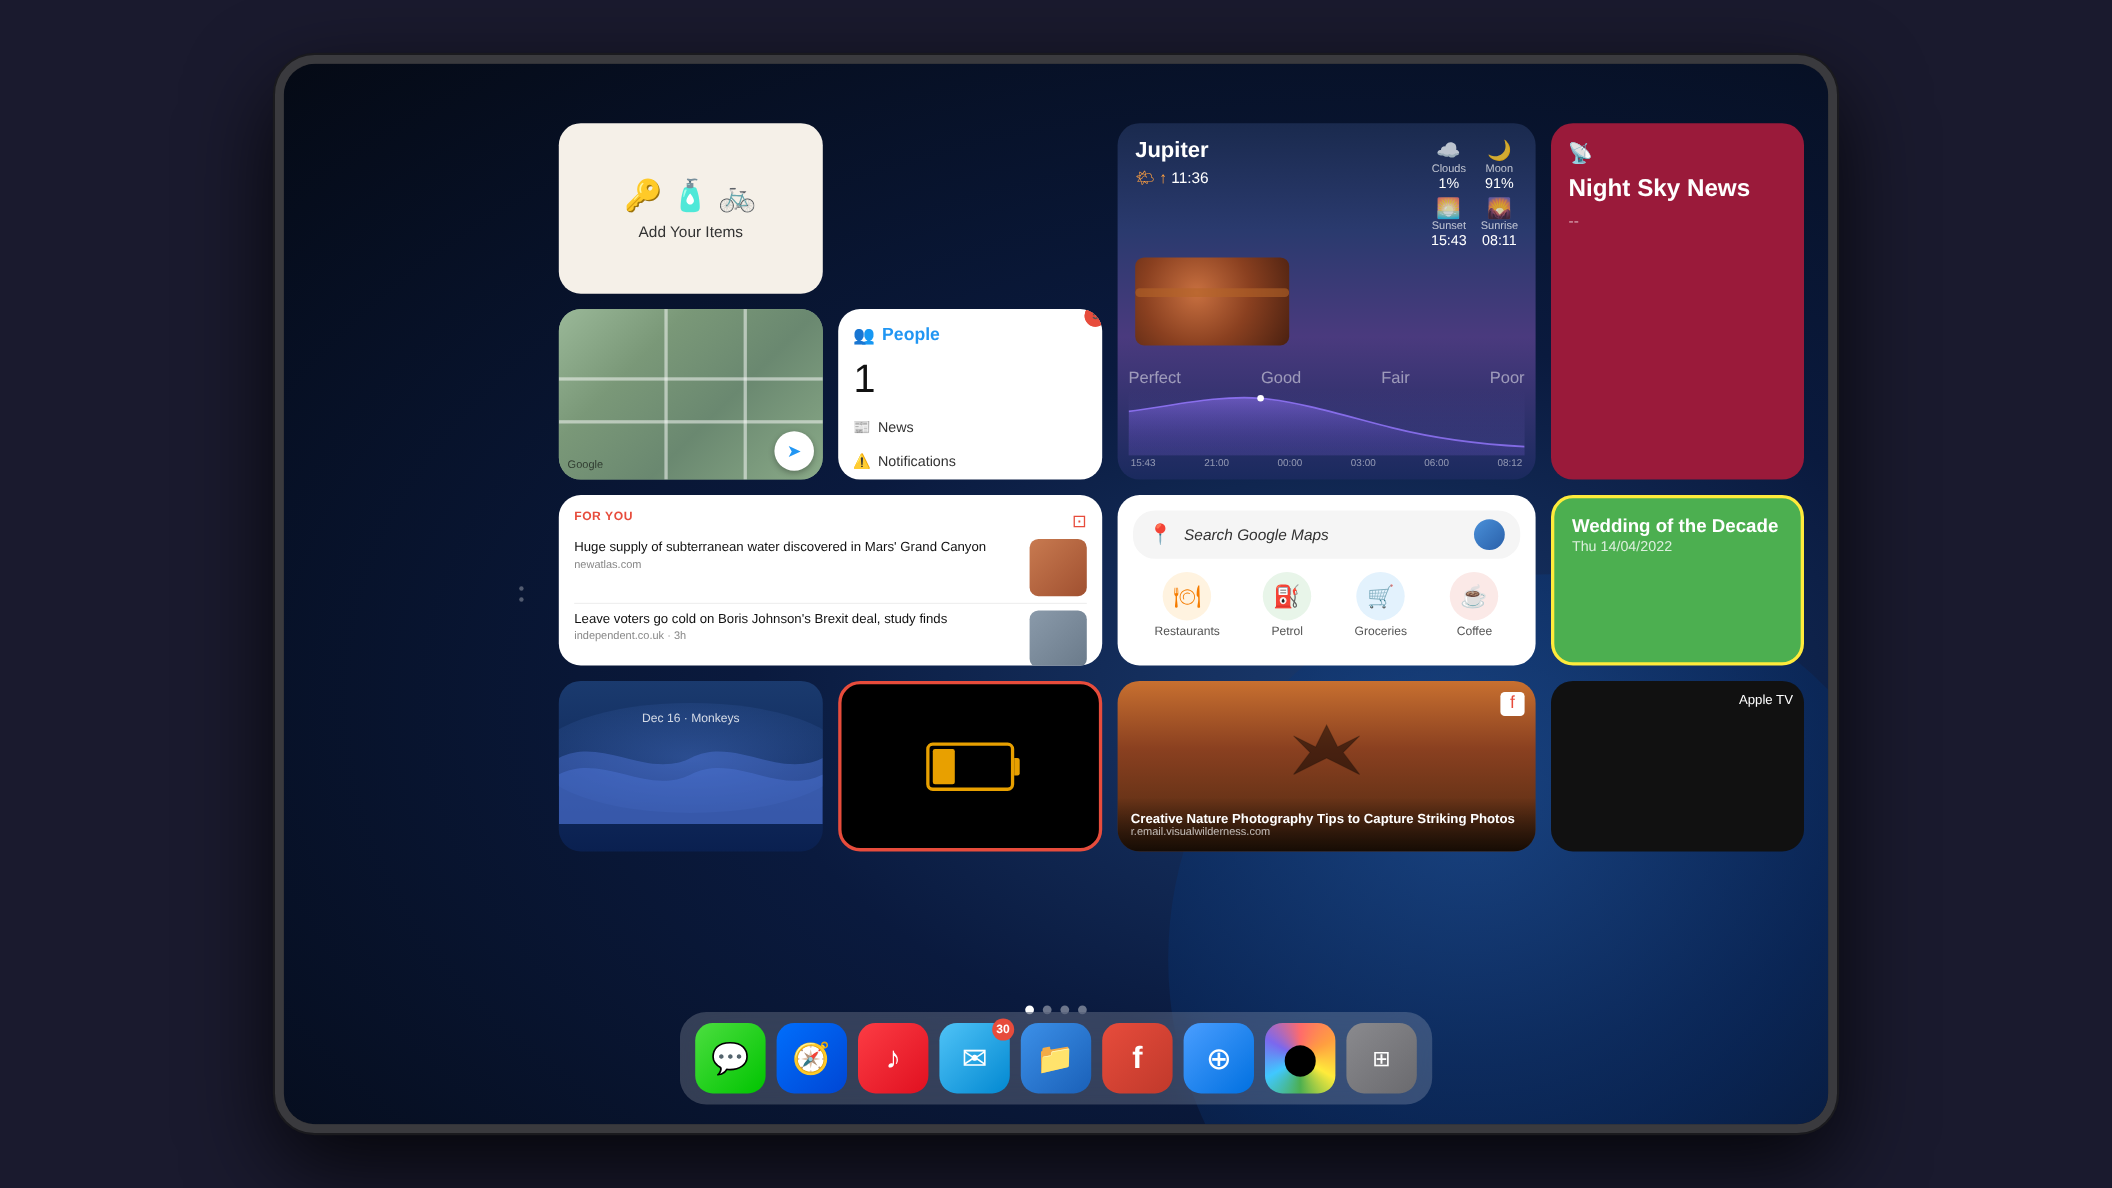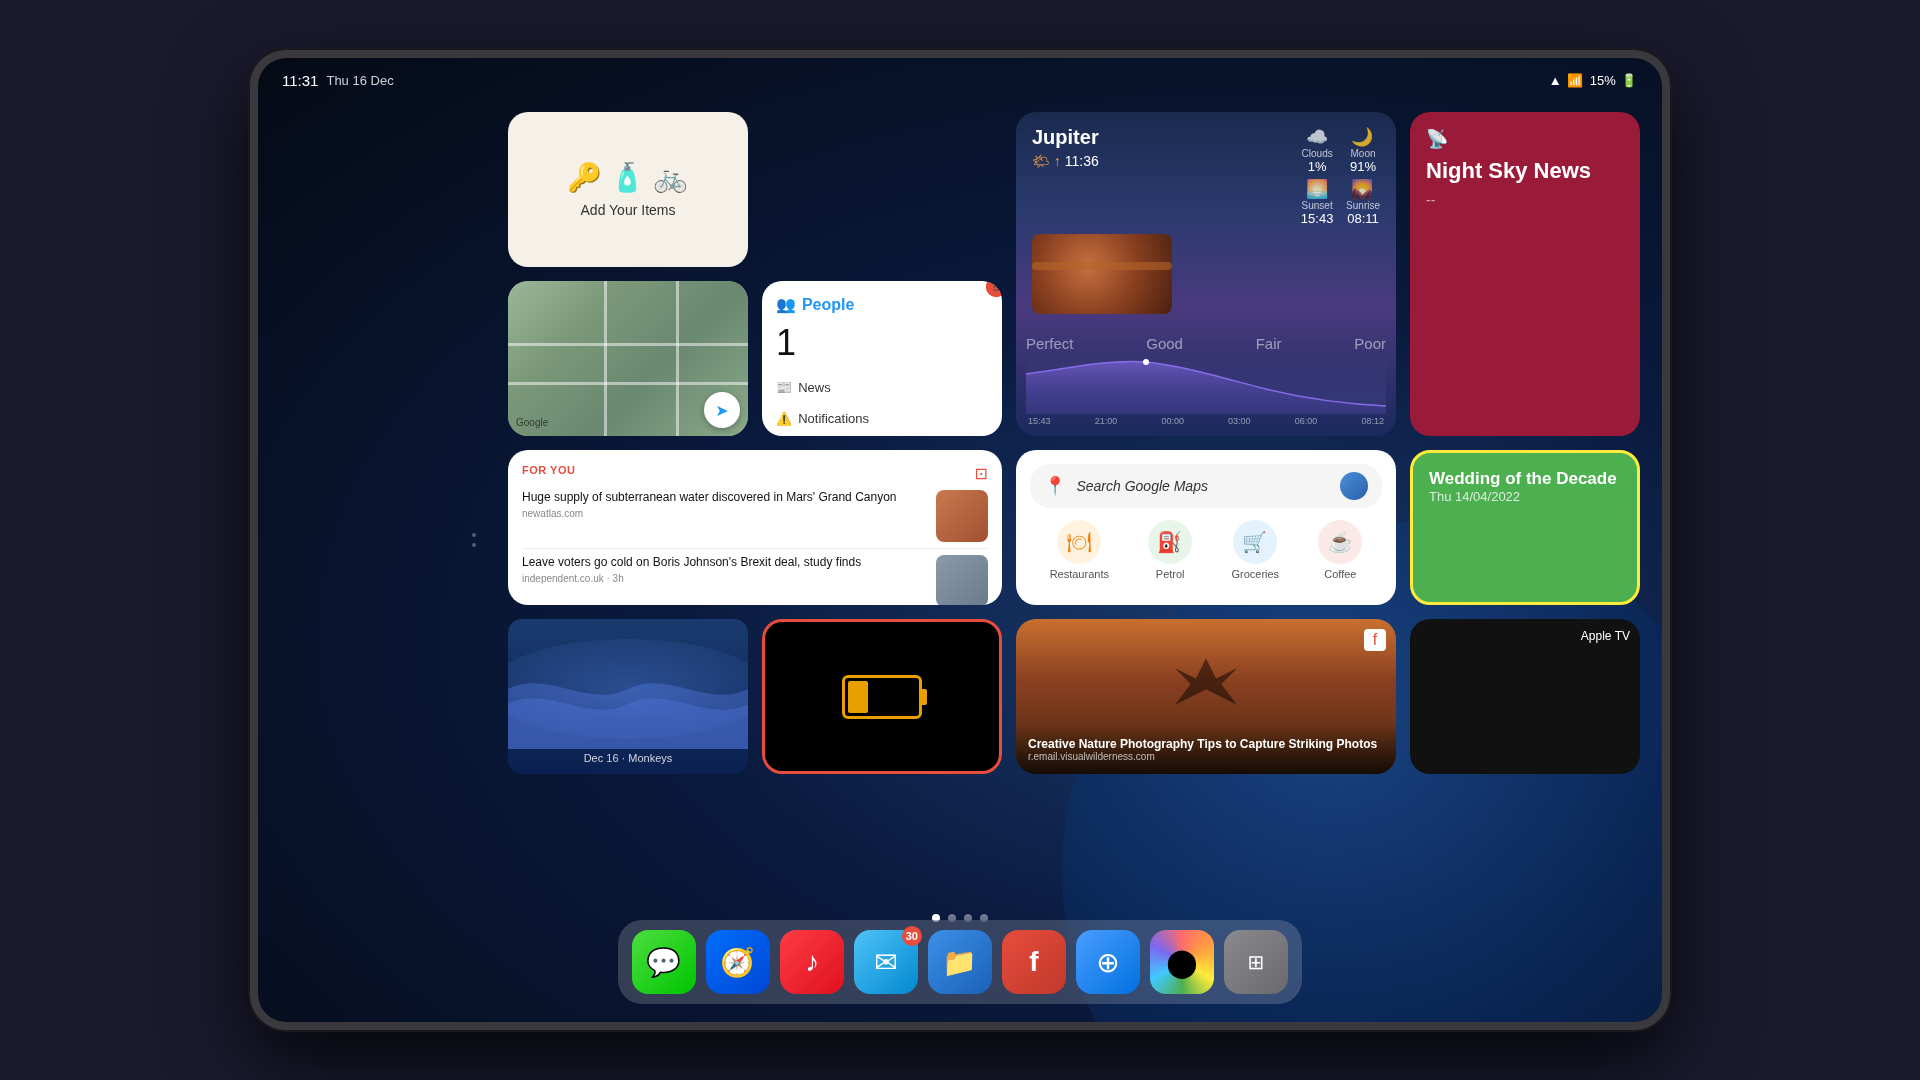--- a/index.html
+++ b/index.html
@@ -305,24 +305,22 @@
     .wedding-count { color: white; font-size: 42px; font-weight: 200; text-align: right; }
 
     
     .widget-reminder {
       grid-column: 1;
       grid-row: 4;
       background: linear-gradient(180deg, #1a3a6e 0%, #0a2050 100%);
       display: flex;
       flex-direction: column;
       align-items: center;
-      justify-content: flex-end;
-      padding: 10px;
-      position: relative;
-      border-radius: 14px;
+      padding: 28px;
+      position: relative;
     }
     .reminder-waves {
       position: absolute;
       inset: 0;
       overflow: hidden;
     }
     .reminder-waves::before {
       content: '';
       position: absolute;
       top: 20px; left: -20px; right: -20px;
@@ -553,32 +551,20 @@
   <div class="camera"></div>
 
   <div class="ipad-screen">
     <div class="bg-earth"></div>
 
     <div class="center-indicator">
       <div class="ind-dot"></div>
       <div class="ind-dot"></div>
     </div>
 
-    <div class="status-bar">
-      <div class="status-left">
-        <span>11:31</span>
-        <span style="font-size:13px;opacity:0.8;">Thu 16 Dec</span>
-      </div>
-      <div class="status-right">
-        <span>▲</span>
-        <span>📶</span>
-        <span>15%</span>
-        <span>🔋</span>
-      </div>
-    </div>
 
     <div class="widget-area">
 
       <div class="widget widget-add-items" style="grid-column:1;grid-row:1;">
         <div class="icons-row">
           <span>🔑</span>
           <span>🧴</span>
           <span>🚲</span>
         </div>
         <span class="label">Add Your Items</span>

